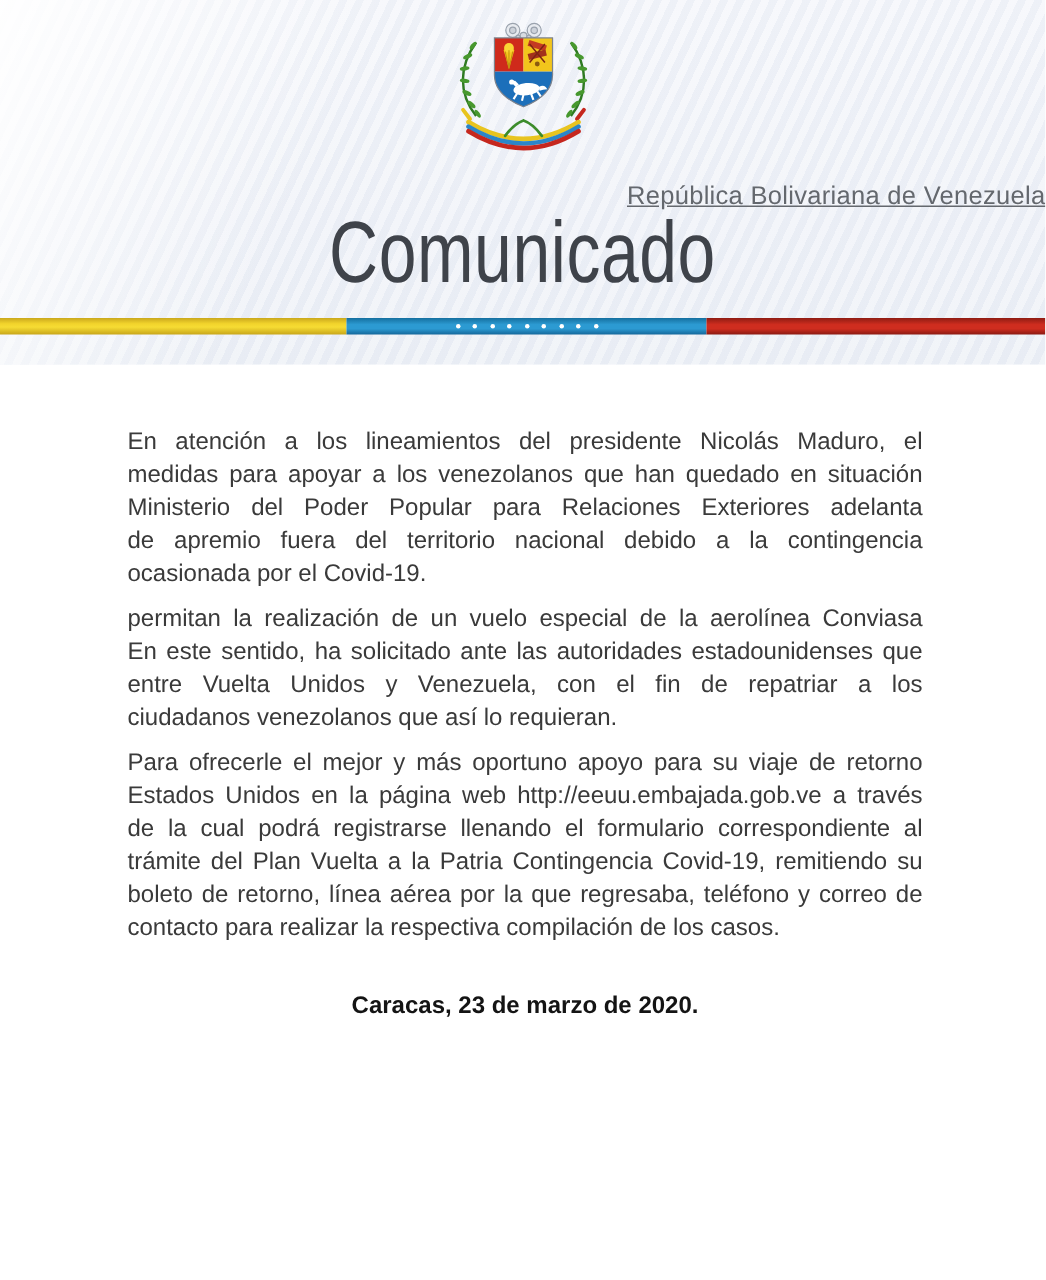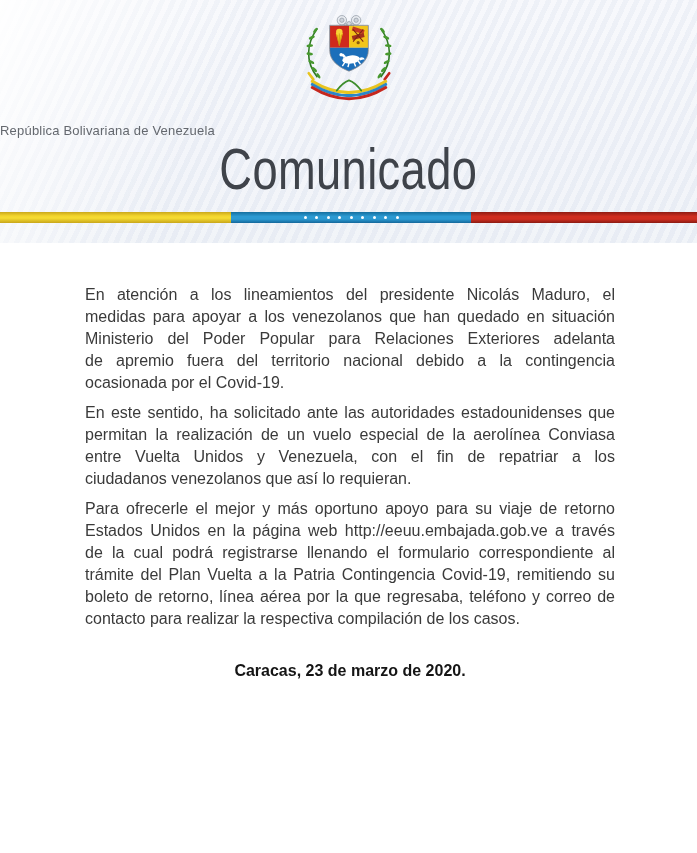--- a/index.html
+++ b/index.html
@@ -12,22 +12,22 @@
   .header {
     position:absolute; top:0; left:0; width:697px; height:243px;
     background:
       linear-gradient(115deg, rgba(255,255,255,0.95) 0%, rgba(255,255,255,0) 32%),
       repeating-linear-gradient(115deg, rgba(255,255,255,0.35) 0 5px, rgba(228,233,242,0.35) 5px 10px),
       linear-gradient(180deg, #f3f5fa 0%, #edf0f7 60%, #eaeef5 100%);
   }
   .emblem-wrap { position:absolute; top:13px; left:0; width:100%; display:flex; justify-content:center; }
   .country {
     position:absolute; top:122px; left:0; width:100%;
-    text-align:left; font-size:13px; line-height:18px;
-    color:#64686e; letter-spacing:0.2px;
+    text-align:right; font-size:17px; line-height:18px;
+    color:#64686e; letter-spacing:0.2px;text-decoration:underline;
   }
   .title {
     position:absolute; top:140px; left:0; width:100%; margin:0;
     text-align:center; font-size:58px; line-height:58px;
     font-weight:400; color:#3f434a;
   }
   .title span { display:inline-block; transform:scaleX(0.78); transform-origin:center; letter-spacing:0.5px; }
   
   .stripe { position:absolute; top:212px; left:0; width:697px; height:11px; display:flex; }
   .seg { height:100%; position:relative; }
@@ -163,22 +163,22 @@
   <div class="content" style="color: rgb(58, 58, 58);">
     <div id="paragraphs">
         <div class="para">
           <div class="jline">En atención a los lineamientos del presidente Nicolás Maduro, el</div>
           <div class="jline">medidas para apoyar a los venezolanos que han quedado en situación</div>
           <div class="jline">Ministerio del Poder Popular para Relaciones Exteriores adelanta</div>
           <div class="jline">de apremio fuera del territorio nacional debido a la contingencia</div>
           <div class="jline lastline">ocasionada por el Covid-19.</div>
         </div>
         <div class="para">
+          <div class="jline">permitan la realización de un vuelo especial de la aerolínea Conviasa</div>
           <div class="jline">En este sentido, ha solicitado ante las autoridades estadounidenses que</div>
-          <div class="jline">permitan la realización de un vuelo especial de la aerolínea Conviasa</div>
           <div class="jline">entre Vuelta Unidos y Venezuela, con el fin de repatriar a los</div>
           <div class="jline lastline">ciudadanos venezolanos que así lo requieran.</div>
         </div>
         <div class="para">
           <div class="jline">Para ofrecerle el mejor y más oportuno apoyo para su viaje de retorno</div>
           <div class="jline">Estados Unidos en la página web http://eeuu.embajada.gob.ve a través</div>
           <div class="jline">de la cual podrá registrarse llenando el formulario correspondiente al</div>
           <div class="jline">trámite del Plan Vuelta a la Patria Contingencia Covid-19, remitiendo su</div>
           <div class="jline">boleto de retorno, línea aérea por la que regresaba, teléfono y correo de</div>
           <div class="jline lastline">contacto para realizar la respectiva compilación de los casos.</div>

